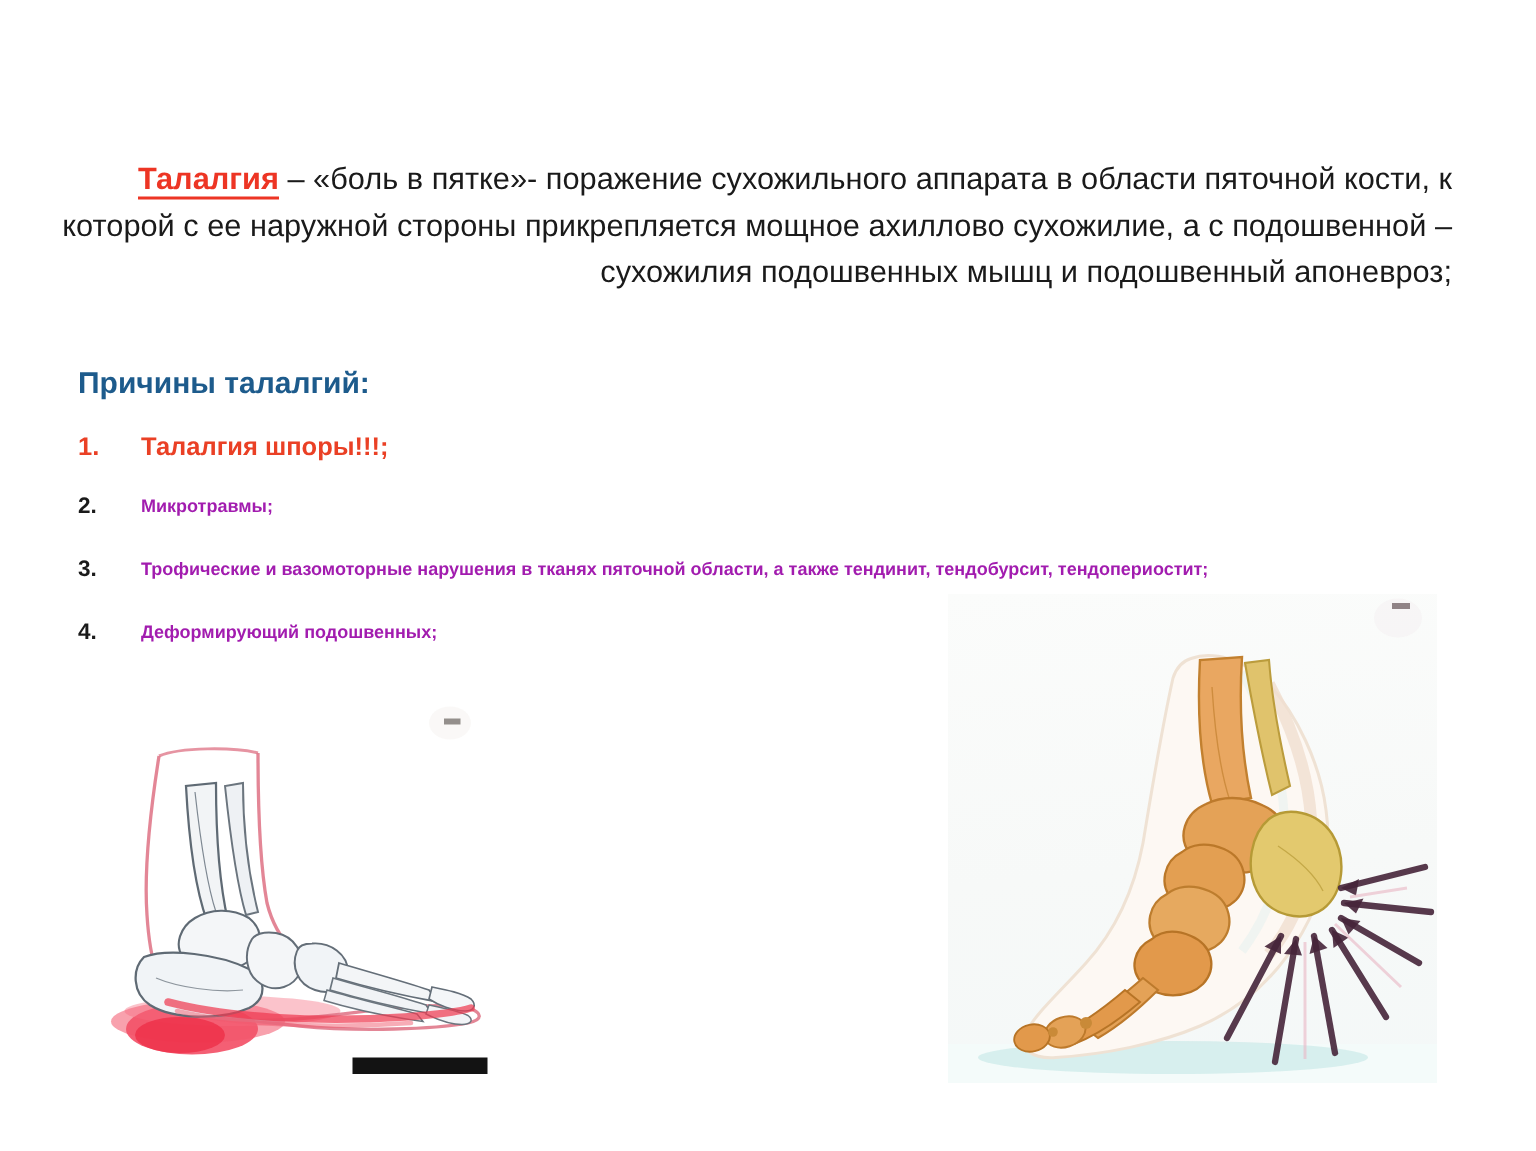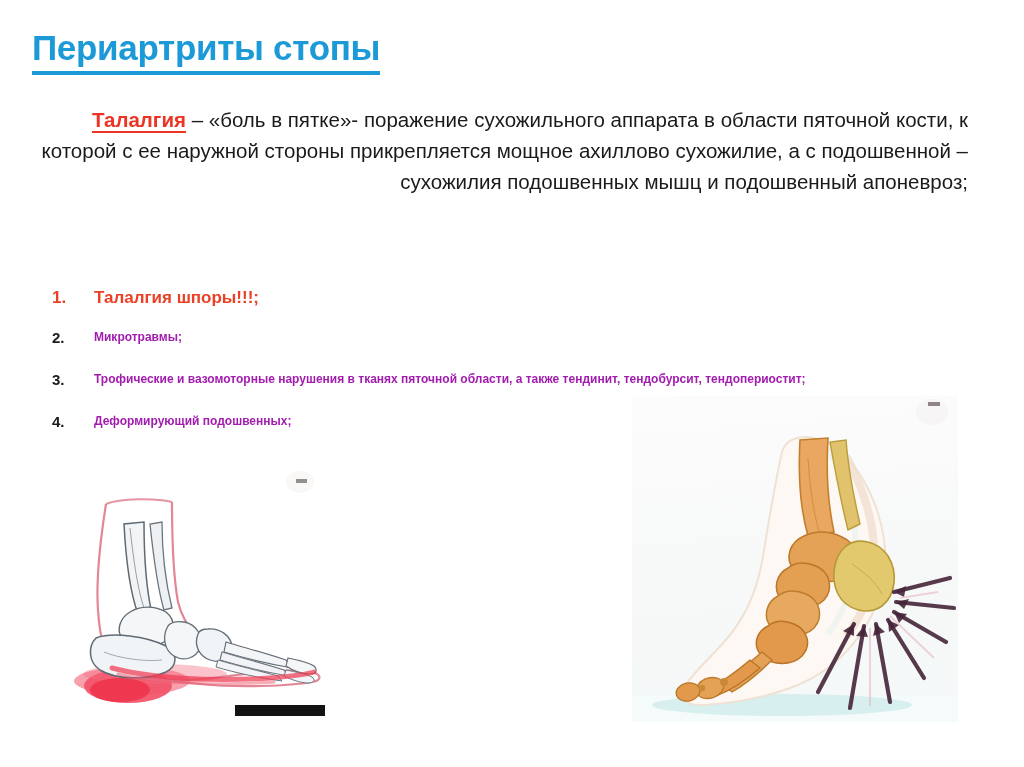--- a/index.html
+++ b/index.html
@@ -131,26 +131,24 @@
     background: linear-gradient(175deg, #fbfcfb 0%, #f7f9f8 55%, #f4f8f8 100%);
   }
 
   .fig-svg { display: block; width: 100%; height: 100%; }
 </style>
 </head>
 <body>
 
 <div class="slide">
 
-  <div class="slide-title">
-    <span class="ttext">Периартриты стопы</span>
-  </div>
 
   <div class="definition"><span class="term">Талалгия</span><span> – «боль в пятке»- поражение сухожильного аппарата в области пяточной кости, к которой с ее наружной стороны прикрепляется мощное ахиллово сухожилие, а с подошвенной – сухожилия подошвенных мышц и подошвенный апоневроз;</span></div>
 
+  <div class="causes-heading">Причины талалгий:</div>
 
   <div class="causes-list">
 
     <div class="cause-item highlight i1">
       <span class="num">1.</span>
       <span class="txt">Талалгия шпоры!!!;</span>
     </div>
 
     <div class="cause-item i2">
       <span class="num">2.</span>

